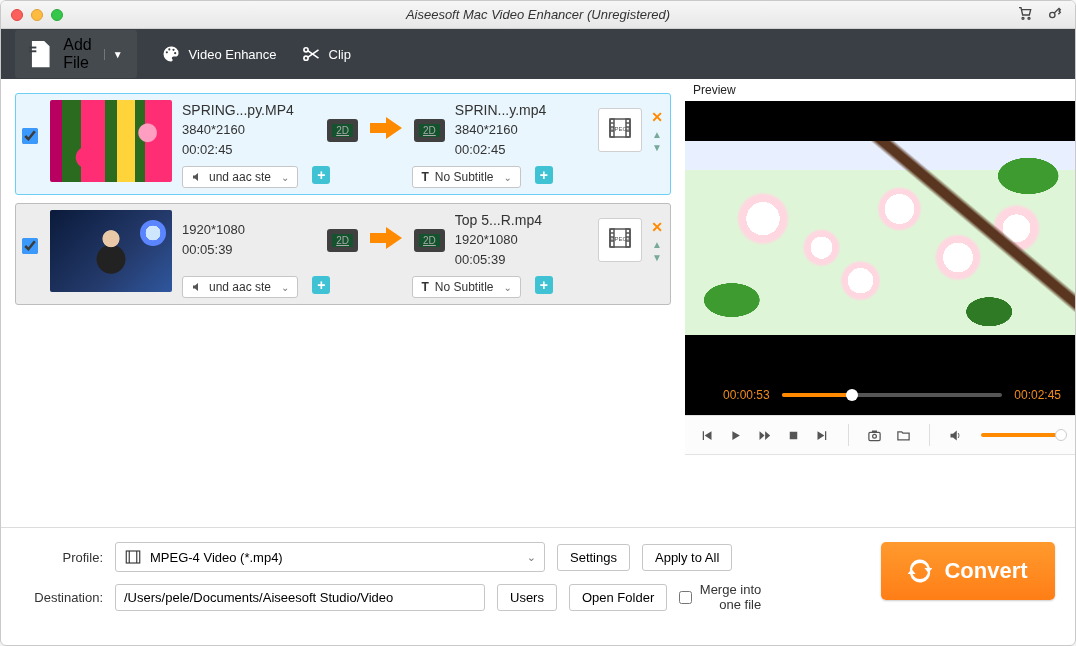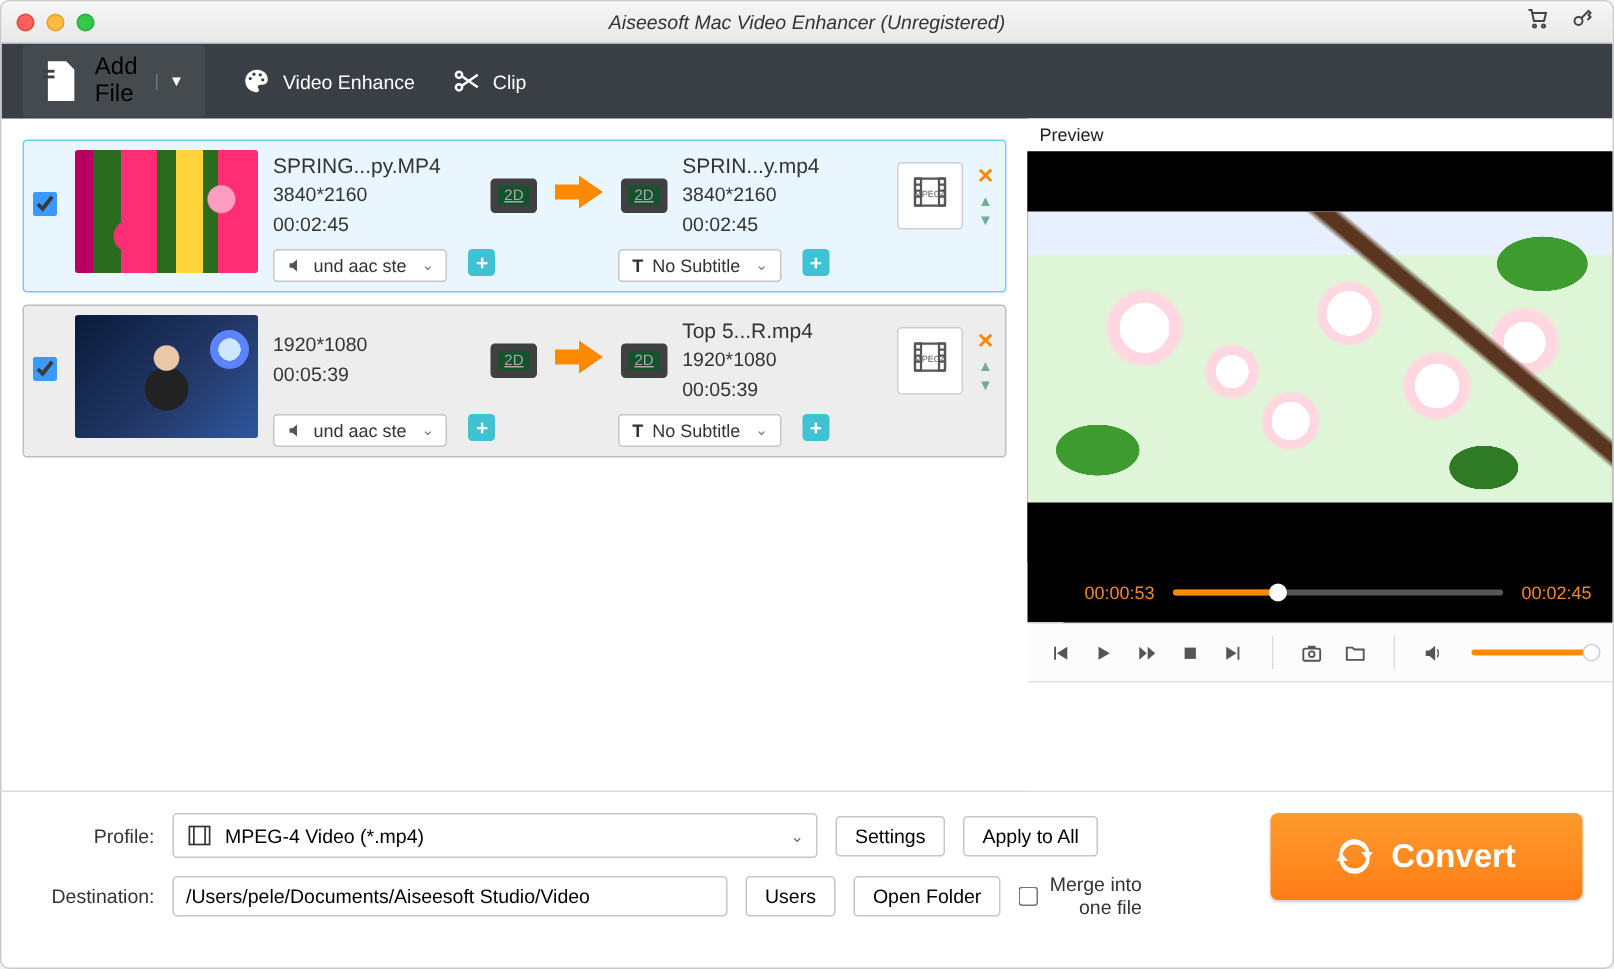--- a/index.html
+++ b/index.html
@@ -88,21 +88,21 @@
 
 .bottom { border-top:1px solid #dcdcdc; padding:14px 20px; display:flex; gap:20px; align-items:flex-start; background:#fff; }
 .forms { flex:1; }
 .frow { display:flex; align-items:center; gap:12px; margin-bottom:10px; }
 .frow label { width:82px; text-align:right; font-size:13px; color:#333; }
 .combo, .txt { border:1px solid #c6c6c6; border-radius:3px; background:#fff; font-size:13px; padding:5px 8px; display:flex; align-items:center; gap:8px; }
 .combo { width:430px; justify-content:space-between; }
 .txt { width:370px; }
 .sbtn { border:1px solid #c6c6c6; border-radius:3px; background:#fff; font-size:13px; padding:5px 12px; cursor:pointer; }
 .merge { display:flex; align-items:center; gap:6px; font-size:13px; color:#333; }
-.convert { width:208px; height:58px; background:linear-gradient(#ff9a2e,#ff7e16); border-radius:5px; color:#fff; display:flex; align-items:center; justify-content:center; gap:12px; font-size:22px; font-weight:600; cursor:pointer; box-shadow:0 1px 2px rgba(0,0,0,0.2); }
+.convert { width:174px; height:58px; background:linear-gradient(#ff9a2e,#ff7e16); border-radius:5px; color:#fff; display:flex; align-items:center; justify-content:center; gap:12px; font-size:22px; font-weight:600; cursor:pointer; box-shadow:0 1px 2px rgba(0,0,0,0.2); }
 .convert svg { width:24px; height:24px; fill:#fff; }
 </style>
 </head>
 <body>
 
 <div class="titlebar">
   <div class="traffic">
     <span class="tl-close"></span>
     <span class="tl-min"></span>
     <span class="tl-max"></span>

